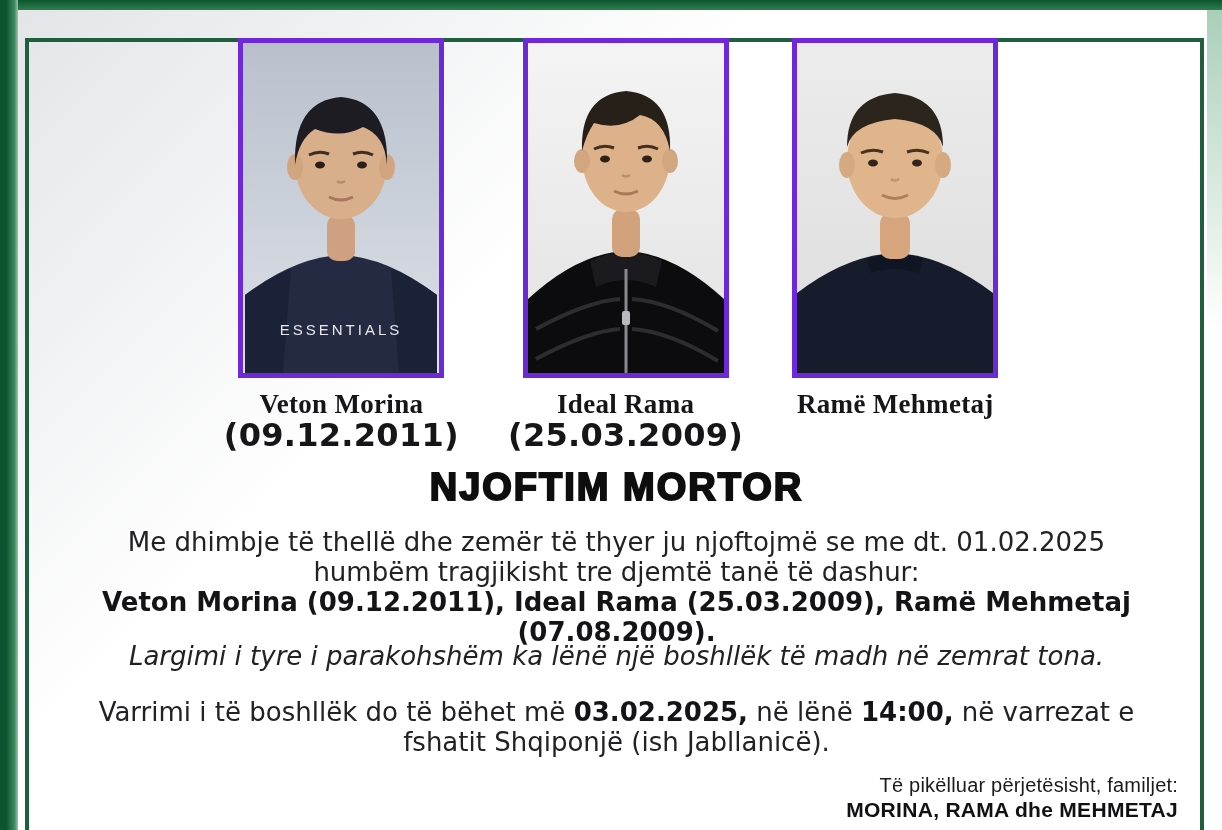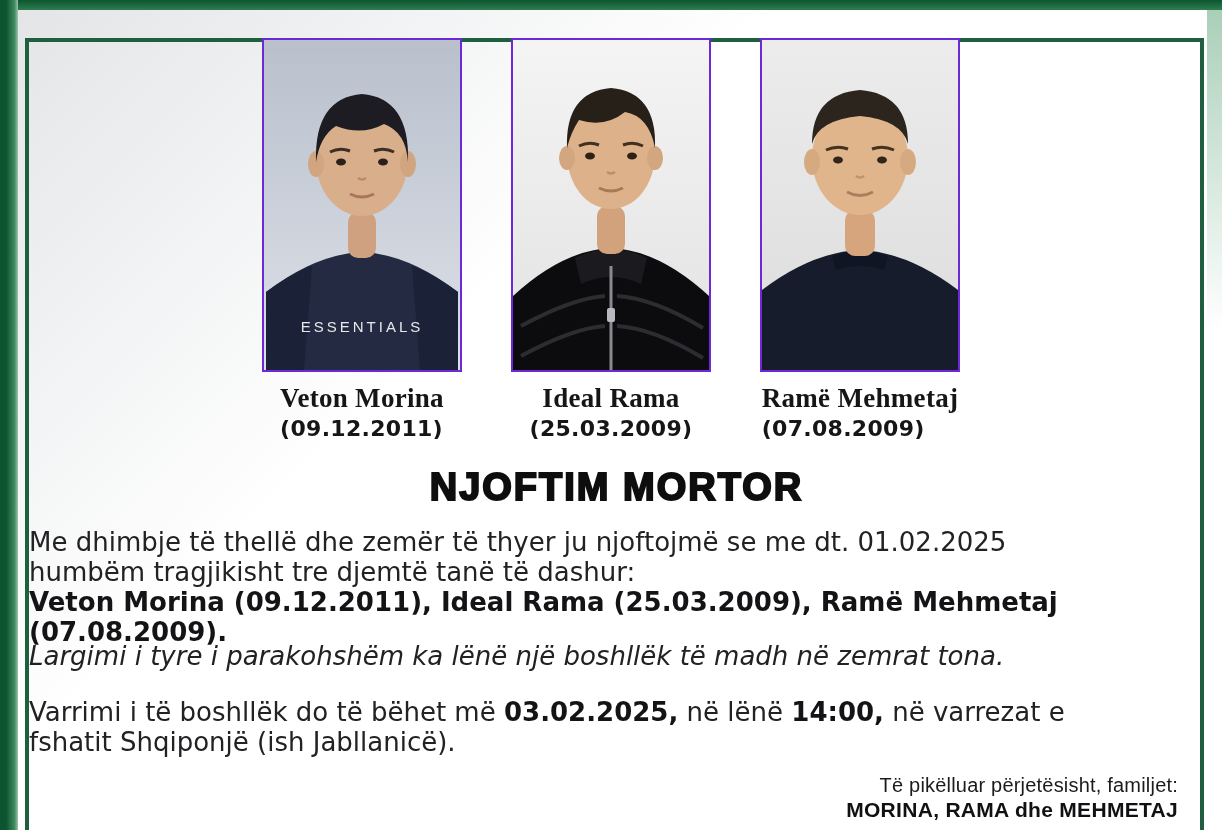--- a/index.html
+++ b/index.html
@@ -34,43 +34,43 @@
     border:4px solid #1f5e3e;border-bottom:none;box-sizing:border-box;
     background:transparent;
   }
   
   .photos-row{
     position:absolute;top:38px;left:0;width:1222px;
     display:flex;justify-content:center;gap:49px;
   }
   .person{display:flex;flex-direction:column;align-items:center;}
   .photo-frame{
-    width:196px;height:330px;border:2px solid #6d28d9;
+    width:196px;height:330px;border:5px solid #6d28d9;
     box-shadow:inset 0 0 0 1px #bfe0cb;
     overflow:hidden;background:#e8e8e8;
   }
   .photo-frame svg{display:block;}
   .caption-name{
     margin-top:11px;font-size:27px;line-height:30px;font-weight:bold;
     color:#161618;text-align:center;letter-spacing:.3px;font-family:Liberation Serif, serif;
   }
   .caption-date{
-    font-size:22px;line-height:32px;font-weight:bold;
+    font-size:32px;line-height:32px;font-weight:bold;
     color:#161618;text-align:left;letter-spacing:.3px;
   }
   
   .headline{
     position:absolute;top:466px;left:29px;width:1175px;
     text-align:center;font-family:"Liberation Sans",sans-serif;
     font-size:38px;font-weight:bold;letter-spacing:2px;color:#0e0e0e;
     -webkit-text-stroke:2px #0e0e0e;
   }
   
   .para{
-    position:absolute;left:29px;width:1175px;text-align:left;
+    position:absolute;left:29px;width:1175px;text-align:center;
     font-size:26px;line-height:30px;color:#222225;
   }
   .para .bold{font-weight:bold;color:#141416;}
   .para-announce{top:527px;}
   .para-loss{top:641px;font-style:italic;}
   .para-funeral{top:697px;}
   
   .signature{
     position:absolute;top:774px;right:44px;text-align:right;
     font-family:"Liberation Sans",sans-serif;
@@ -176,21 +176,20 @@
         <path d="M64,110 Q75,105 86,109" stroke="#45331f" stroke-width="3" fill="none"></path>
         <path d="M110,109 Q121,105 132,110" stroke="#45331f" stroke-width="3" fill="none"></path>
         <ellipse cx="76" cy="120" rx="5" ry="3.5" fill="#31241a"></ellipse>
         <ellipse cx="120" cy="120" rx="5" ry="3.5" fill="#31241a"></ellipse>
         <path d="M94,136 Q98,139 102,136" stroke="#c0936a" stroke-width="2.5" fill="none"></path>
         <path d="M85,152 Q98,159 111,152" stroke="#ad7e5b" stroke-width="3" fill="none"></path>
       </svg>
     </div>
     <figcaption style="margin:0;text-align:center">
       <div class="caption-name">Ramë Mehmetaj</div>
-      <div class="caption-date">(07.08.2009)</div>
     </figcaption>
   </figure>
 
 </div>
 
 <div class="headline">NJOFTIM MORTOR</div>
 
 <div class="para para-announce">
   <div>Me dhimbje të thellë dhe zemër të thyer ju njoftojmë se me dt. 01.02.2025</div>
   <div>humbëm  tragjikisht tre djemtë tanë të dashur:</div>

